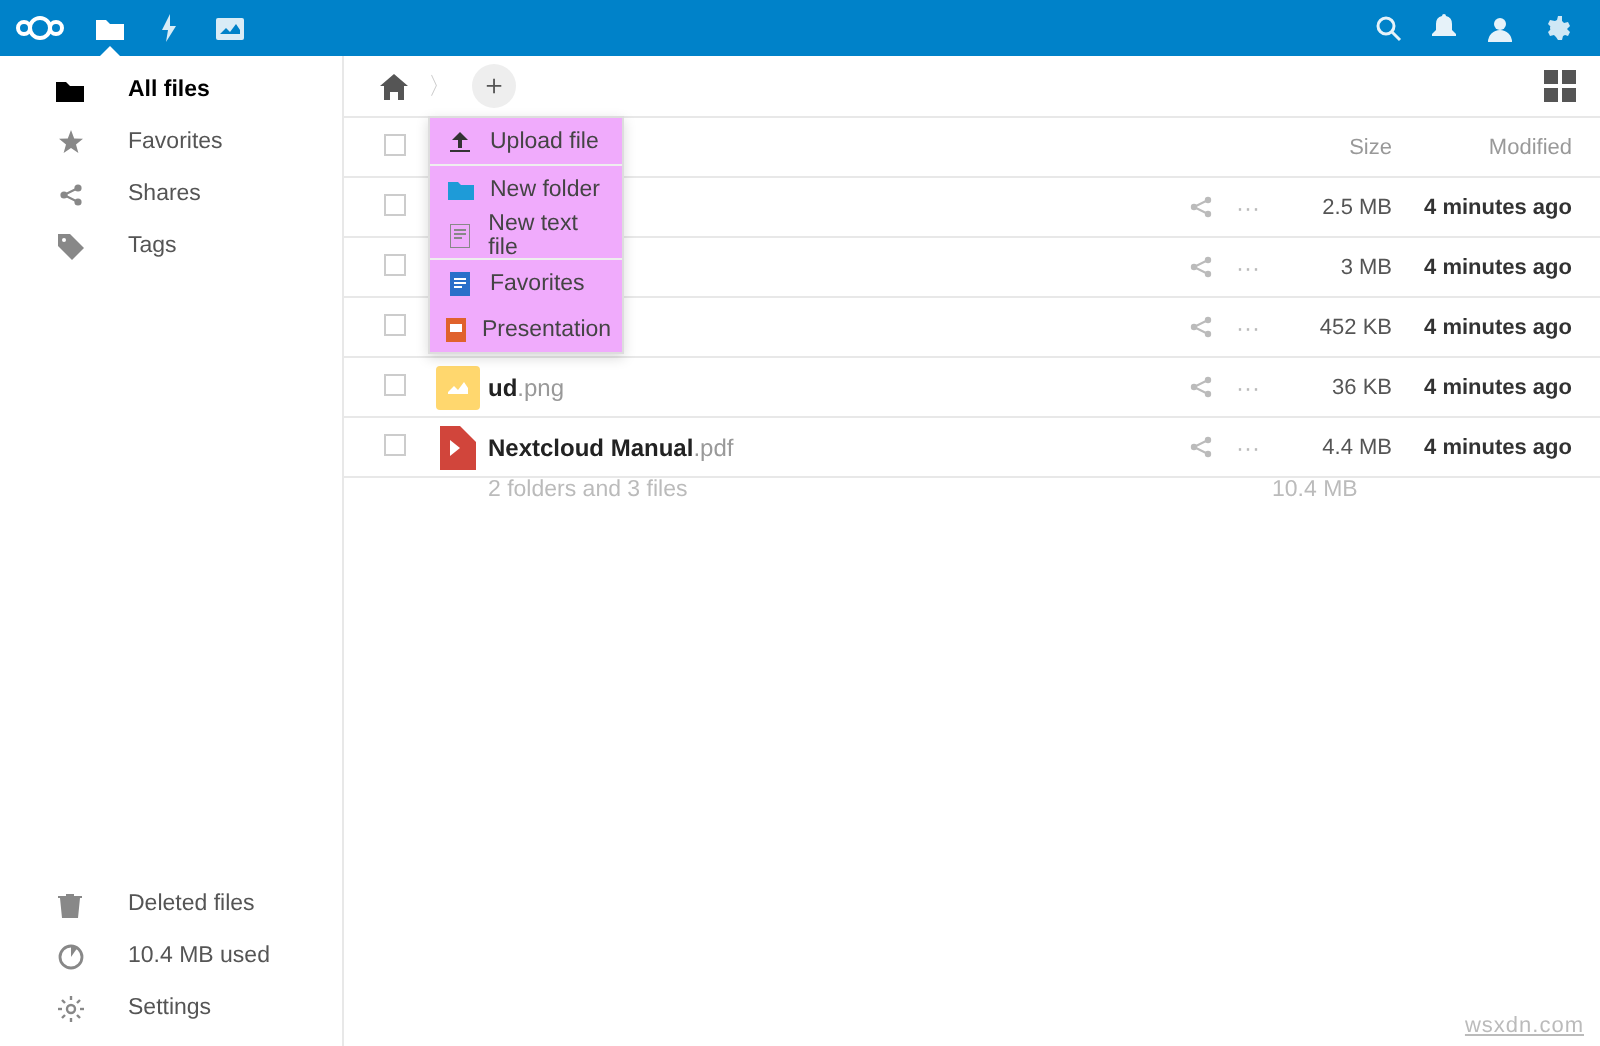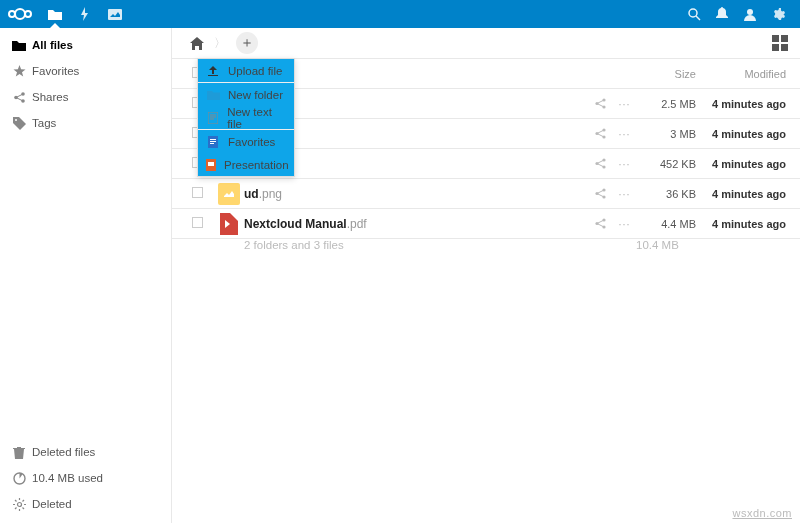--- a/index.html
+++ b/index.html
@@ -17,21 +17,21 @@
   .appicons{display:flex;gap:0;}
   .appicons .appicon{width:30px;height:28px;display:flex;align-items:center;justify-content:center;position:relative;cursor:pointer;opacity:0.85;}
   .appicons .appicon.active{opacity:1;}
   .appicons .appicon.active::after{content:"";position:absolute;bottom:-1px;left:50%;transform:translateX(-50%);border:6px solid transparent;border-bottom-color:#fff;}
   .topspacer{flex:1;}
   .topright{display:flex;gap:4px;padding-right:10px;}
   .topright .ticon{width:24px;height:28px;display:flex;align-items:center;justify-content:center;cursor:pointer;opacity:0.9;}
   
   .sidebar{position:absolute;top:28px;left:0;width:172px;bottom:0;border-right:1px solid var(--border);display:flex;flex-direction:column;background:#fff;}
   .navlist{padding-top:4px;}
-  .navitem{display:flex;align-items:center;height:26px;padding-left:12px;gap:6px;cursor:pointer;color:#555;font-size:11.5px;}
+  .navitem{display:flex;align-items:center;height:26px;padding-left:28px;gap:22px;cursor:pointer;color:#555;font-size:11.5px;}
   .navitem .nicon{width:14px;display:flex;align-items:center;justify-content:center;}
   .navitem.active{font-weight:600;color:#000;}
   .sidespacer{flex:1;}
   .sidebottom{border-top:0;padding-bottom:6px;}
   
   .main{position:absolute;top:28px;left:172px;right:0;bottom:0;background:#fff;}
   .crumbbar{height:30px;display:flex;align-items:center;padding-left:18px;gap:10px;position:relative;}
   .crumb-sep{color:#ccc;}
   .addbtn{width:22px;height:22px;border-radius:50%;background:#eee;display:flex;align-items:center;justify-content:center;cursor:pointer;color:#555;font-size:14px;}
   .viewtoggle{margin-left:auto;margin-right:12px;width:16px;height:16px;display:grid;grid-template-columns:1fr 1fr;grid-template-rows:1fr 1fr;gap:2px;cursor:pointer;}
@@ -50,21 +50,21 @@
   .col-mod{width:90px;text-align:right;font-size:11px;font-weight:600;color:#333;}
   .throw .col-mod,.throw .col-size{font-weight:400;color:var(--muted);}
   .namecaret{color:#aaa;margin-left:4px;font-size:10px;}
   .summary{display:flex;height:30px;border-top:1px solid var(--border);color:#bbb;font-size:11.5px;padding:0 14px 0 72px;}
   .summary .sum-size{margin-left:auto;width:150px;text-align:left;}
   .ficon{width:22px;height:22px;border-radius:2px;display:flex;align-items:center;justify-content:center;}
   .folder{background:#1e9bd8;clip-path:polygon(0 20%,40% 20%,50% 35%,100% 35%,100% 100%,0 100%);width:22px;height:18px;}
   .pdf{background:#d1453b;width:18px;height:22px;position:relative;}
   .pdf::before{content:"";position:absolute;top:0;right:0;border:4px solid #fff;border-left-color:transparent;border-bottom-color:transparent;}
   
-  .addmenu{position:absolute;top:58px;left:197px;width:98px;background:#0ea5e9;border:1px solid #ddd;box-shadow:0 2px 6px rgba(0,0,0,0.15);z-index:10;font-size:11.5px;}
+  .addmenu{position:absolute;top:58px;left:214px;width:98px;background:#f0abfc;border:1px solid #ddd;box-shadow:0 2px 6px rgba(0,0,0,0.15);z-index:10;font-size:11.5px;}
   .addmenu .mi{display:flex;align-items:center;gap:8px;height:23px;padding:0 8px;cursor:pointer;color:#444;}
   .addmenu .sep{height:1px;background:#eee;margin:0;}
   .mi .micon{width:14px;display:flex;align-items:center;justify-content:center;}
   .chk{appearance:none;width:11px;height:11px;border:1px solid #ccc;background:#fff;cursor:pointer;}
   .watermark{position:absolute;right:8px;bottom:4px;color:#bbb;font-size:11px;letter-spacing:0.5px;text-decoration:underline;}
   svg{display:block;}
 </style>
 </head>
 <body>
 
@@ -190,21 +190,21 @@
               <line x1="6.5" y1="11" x2="6.5" y2="13"></line>
               <line x1="0" y1="6.5" x2="2" y2="6.5"></line>
               <line x1="11" y1="6.5" x2="13" y2="6.5"></line>
               <line x1="2" y1="2" x2="3.5" y2="3.5"></line>
               <line x1="9.5" y1="9.5" x2="11" y2="11"></line>
               <line x1="2" y1="11" x2="3.5" y2="9.5"></line>
               <line x1="9.5" y1="3.5" x2="11" y2="2"></line>
             </g>
           </svg>
         </span>
-      <span>Deleted</span>
+      <span>Settings</span>
     </div>
   </div>
 </div>
 
 <div class="main">
   <div class="crumbbar">
     <span>
         <svg width="14" height="13" viewBox="0 0 14 13">
           <path fill="#555" d="M7 0l7 6h-2v7H9V9H5v4H2V6H0z"></path>
         </svg>

